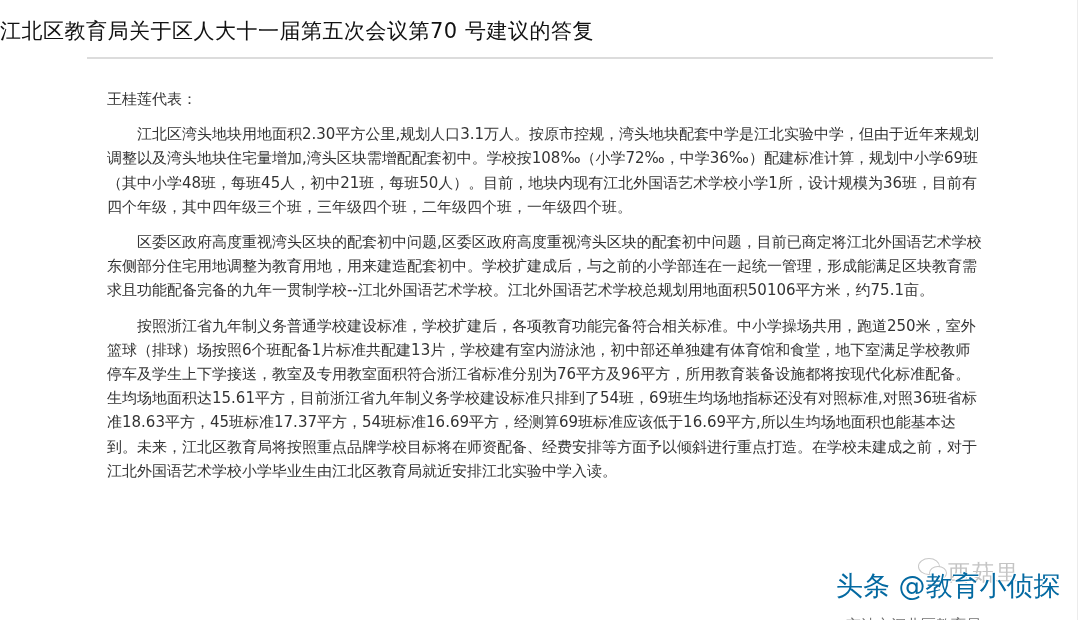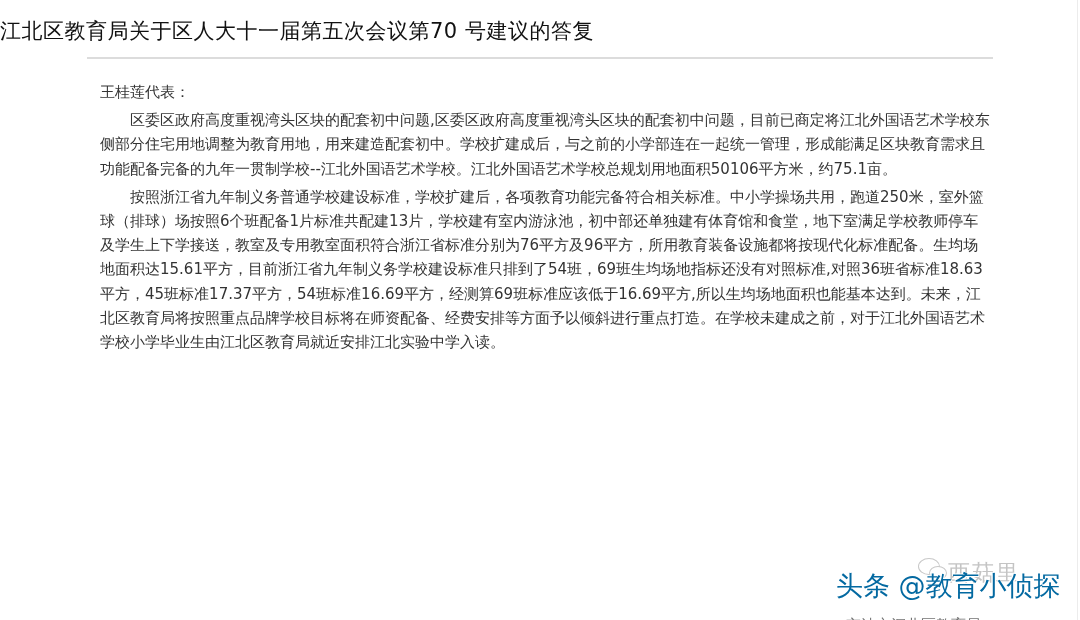--- a/index.html
+++ b/index.html
@@ -46,21 +46,21 @@
     .body-text {
       position: absolute;
       top: 76px;
       left: 96px;
       width: 900px;
       font-size: 15px;
       line-height: 24.2px;
       color: #333333;
     }
     .body-text p {
-      margin: 4px;
+      margin: 11px;
     }
     .indent {
       text-indent: 30px;
     }
     .contact {
       text-indent: 30px;
     }
     .wm-wechat {
       position: absolute;
       top: 558px;
@@ -118,20 +118,21 @@
 <body>
 
 <div class="right-edge"></div>
 
 <h1 class="title">江北区教育局关于区人大十一届第五次会议第70 号建议的答复</h1>
 
 <div class="divider"></div>
 
 <div class="body-text">
   <p>王桂莲代表：</p>
+  <p class="indent">江北区湾头地块用地面积2.30平方公里,规划人口3.1万人。按原市控规，湾头地块配套中学是江北实验中学，但由于近年来规划调整以及湾头地块住宅量增加,湾头区块需增配配套初中。学校按108‰（小学72‰，中学36‰）配建标准计算，规划中小学69班（其中小学48班，每班45人，初中21班，每班50人）。目前，地块内现有江北外国语艺术学校小学1所，设计规模为36班，目前有四个年级，其中四年级三个班，三年级四个班，二年级四个班，一年级四个班。</p>
   <p class="indent">区委区政府高度重视湾头区块的配套初中问题,区委区政府高度重视湾头区块的配套初中问题，目前已商定将江北外国语艺术学校东侧部分住宅用地调整为教育用地，用来建造配套初中。学校扩建成后，与之前的小学部连在一起统一管理，形成能满足区块教育需求且功能配备完备的九年一贯制学校--江北外国语艺术学校。江北外国语艺术学校总规划用地面积50106平方米，约75.1亩。</p>
   <p class="indent">按照浙江省九年制义务普通学校建设标准，学校扩建后，各项教育功能完备符合相关标准。中小学操场共用，跑道250米，室外篮球（排球）场按照6个班配备1片标准共配建13片，学校建有室内游泳池，初中部还单独建有体育馆和食堂，地下室满足学校教师停车及学生上下学接送，教室及专用教室面积符合浙江省标准分别为76平方及96平方，所用教育装备设施都将按现代化标准配备。生均场地面积达15.61平方，目前浙江省九年制义务学校建设标准只排到了54班，69班生均场地指标还没有对照标准,对照36班省标准18.63平方，45班标准17.37平方，54班标准16.69平方，经测算69班标准应该低于16.69平方,所以生均场地面积也能基本达到。未来，江北区教育局将按照重点品牌学校目标将在师资配备、经费安排等方面予以倾斜进行重点打造。在学校未建成之前，对于江北外国语艺术学校小学毕业生由江北区教育局就近安排江北实验中学入读。</p>
 </div>
 
 <div class="wm-wechat">
   <div class="wm-wechat-logo">
     <div class="bubble1"></div>
     <div class="bubble2"></div>
   </div>
   <span class="wm-wechat-name">西菇里</span>

